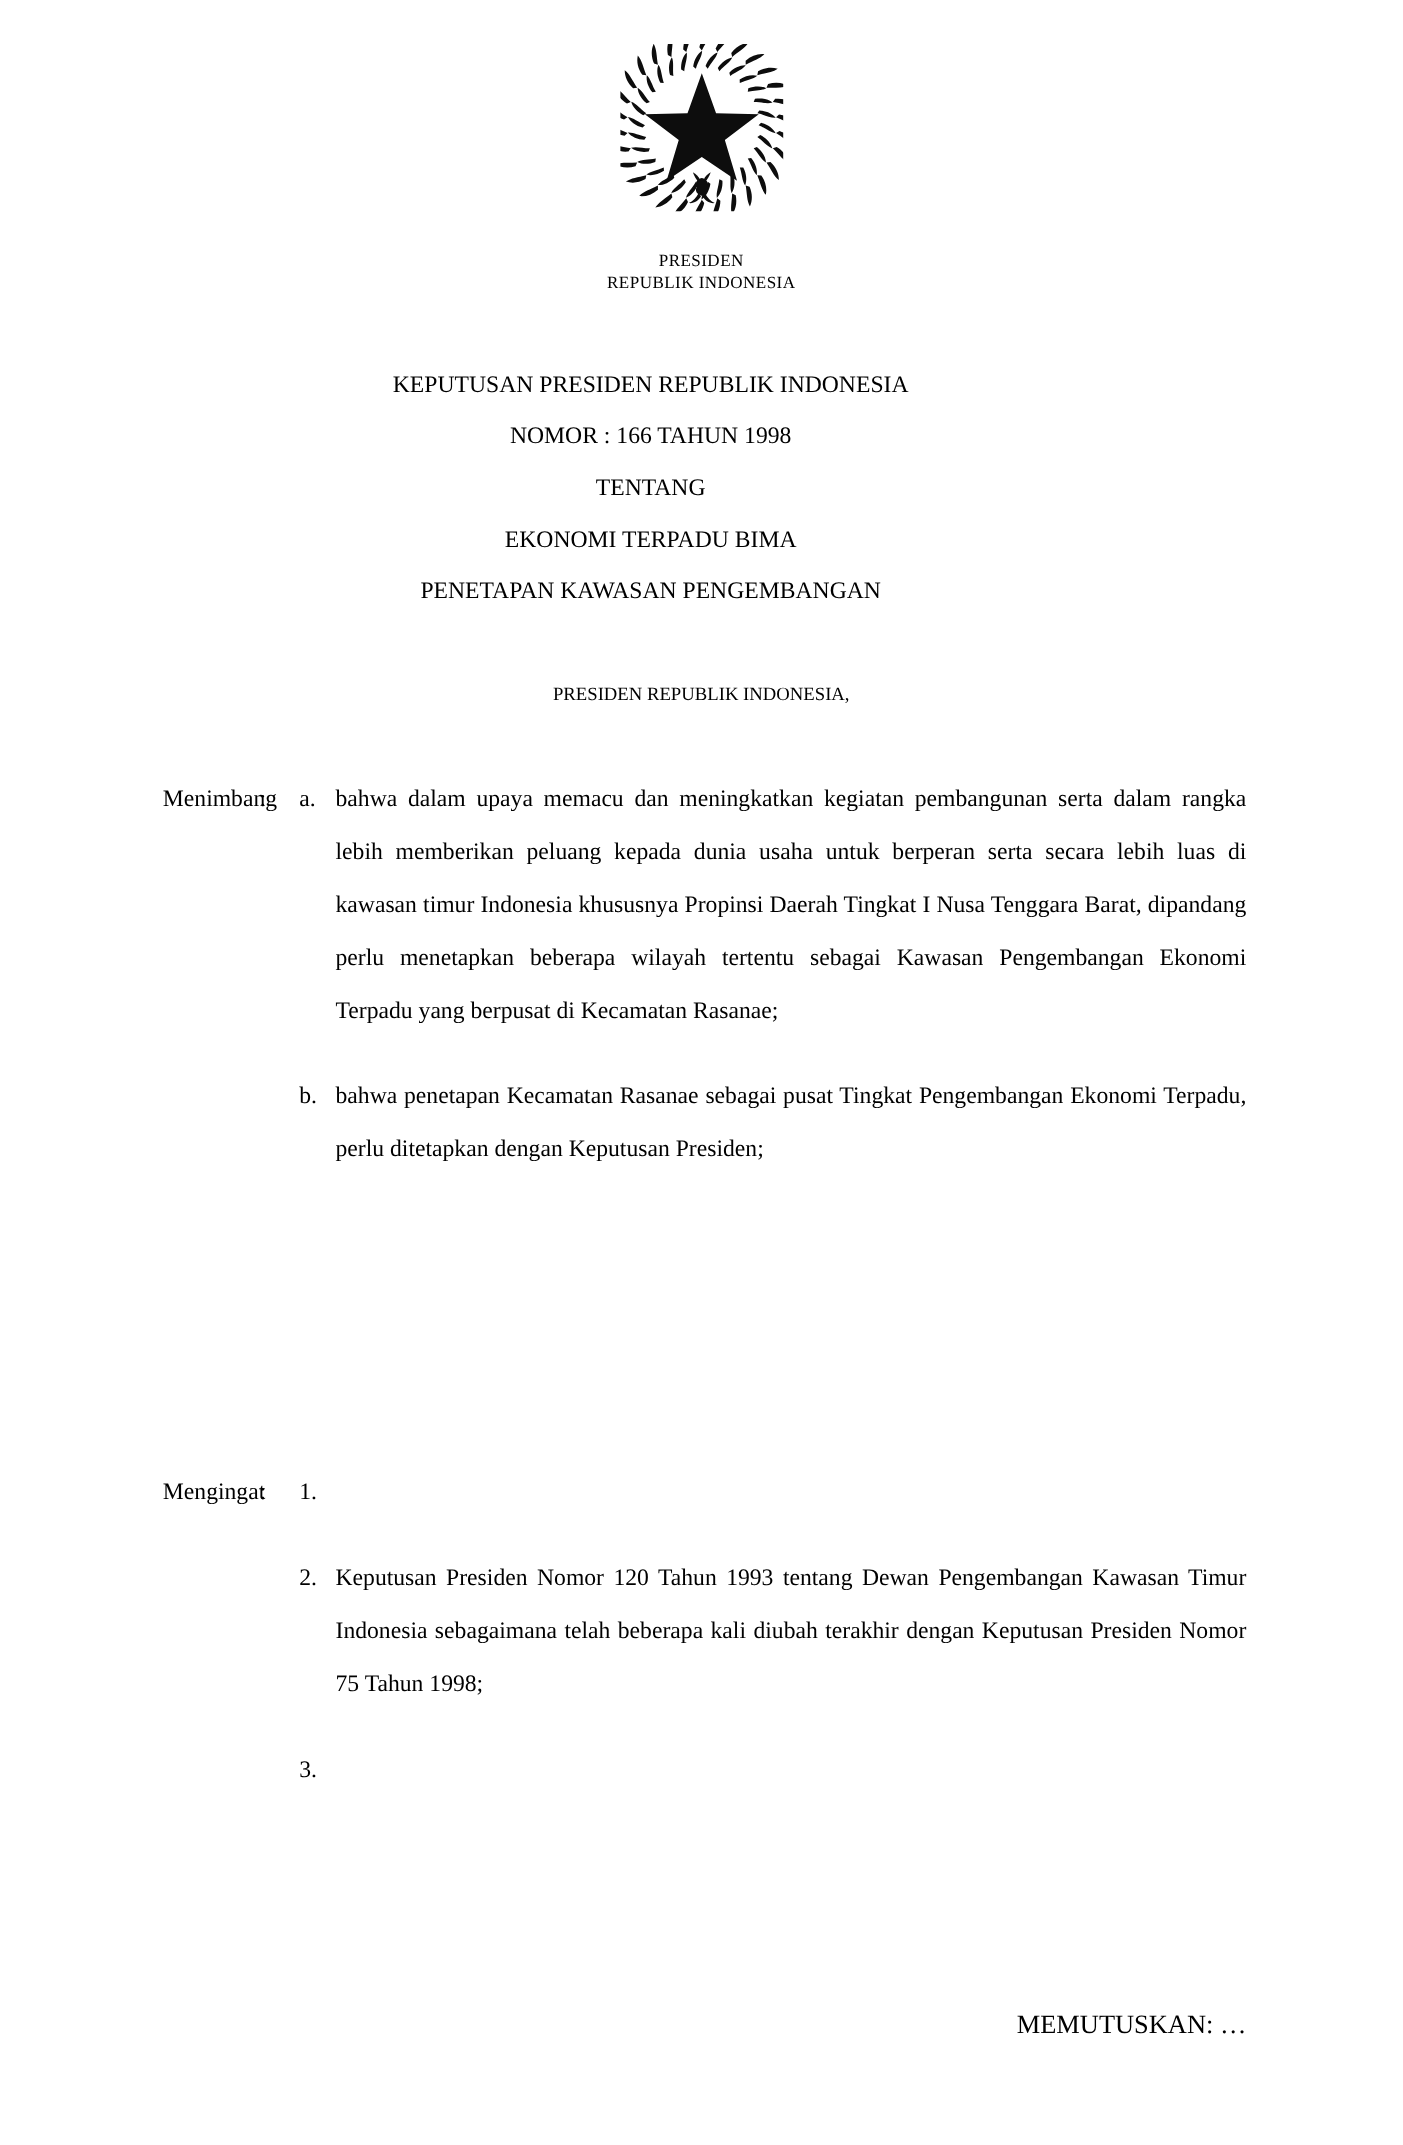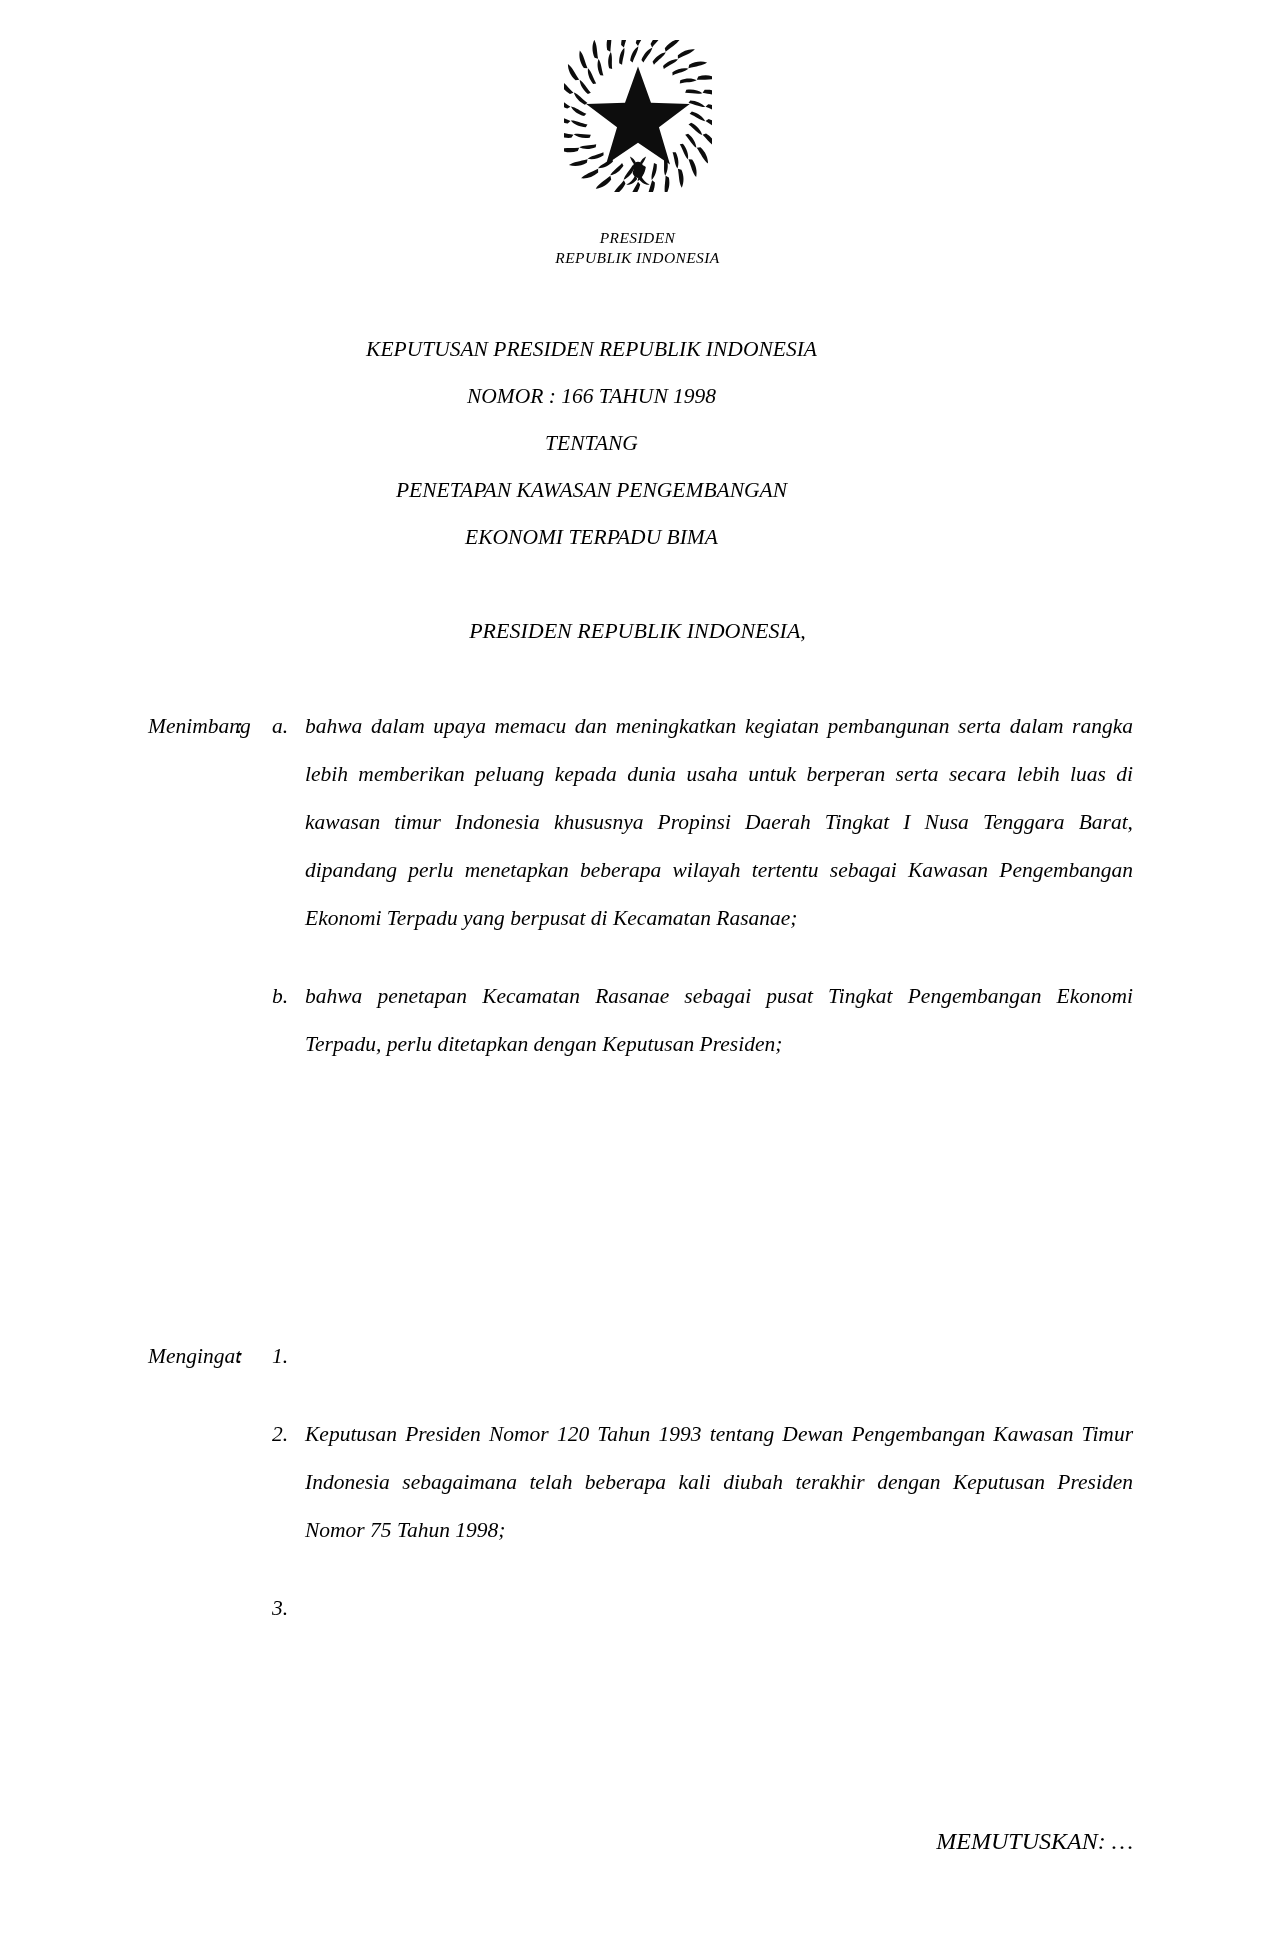--- a/index.html
+++ b/index.html
@@ -14,21 +14,20 @@
     font-family: "Liberation Serif", "DejaVu Serif", serif;
     color: #000000;
     overflow: hidden;
   }
 
   .page {
     position: absolute;
     inset: 0;
     width: 1275px;
     height: 1950px;
-    font-style: italic;
   }
 
   
   .emblem-block {
     position: absolute;
     top: 40px;
     left: 0;
     width: 1275px;
     text-align: center;
   }
@@ -63,21 +62,21 @@
     line-height: 47px;
   }
 
   
   .enacting-line {
     position: absolute;
     top: 616px;
     left: 0;
     width: 1275px;
     text-align: center;
-    font-size: 22px;
+    font-size: 17px;
     line-height: 30px;
   }
 
   
   .clause-group {
     position: absolute;
     left: 148px;
     width: 985px;
     font-size: 21.5px;
   }
@@ -228,22 +227,22 @@
 
   <div class="header-lines">
     <div>PRESIDEN</div>
     <div>REPUBLIK INDONESIA</div>
   </div>
 
   <div class="title-block">
     <div>KEPUTUSAN PRESIDEN REPUBLIK INDONESIA</div>
     <div>NOMOR : 166 TAHUN 1998</div>
     <div>TENTANG</div>
+    <div>EKONOMI TERPADU BIMA</div>
     <div>PENETAPAN KAWASAN PENGEMBANGAN</div>
-    <div>EKONOMI TERPADU BIMA</div>
   </div>
 
   <div class="enacting-line">PRESIDEN REPUBLIK INDONESIA,</div>
 
   <div class="clause-group" id="group-menimbang">
 
     <div class="clause-row">
       <div class="clause-label">Menimbang</div>
       <div class="clause-colon">:</div>
       <div class="clause-marker">a.</div>

